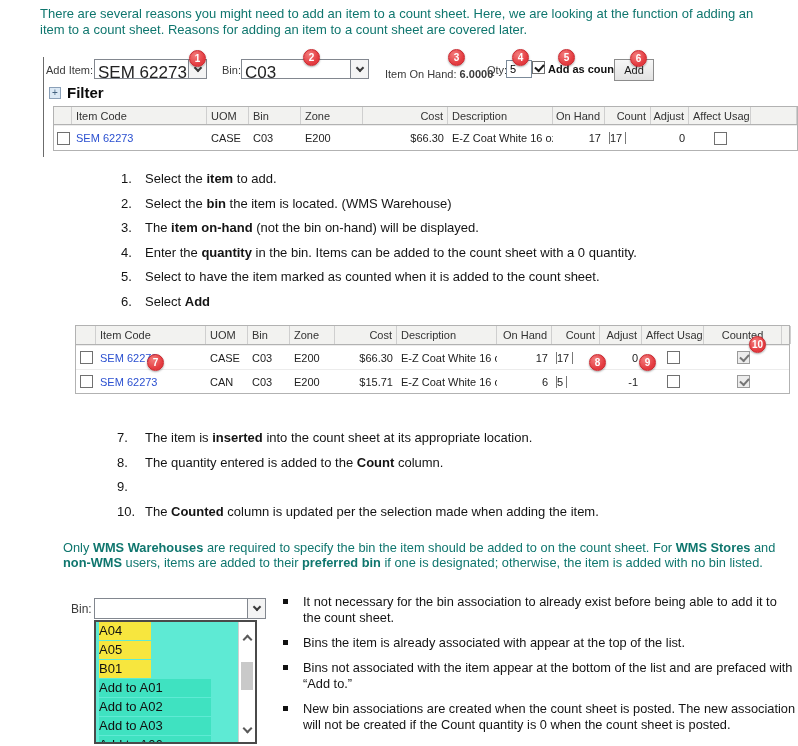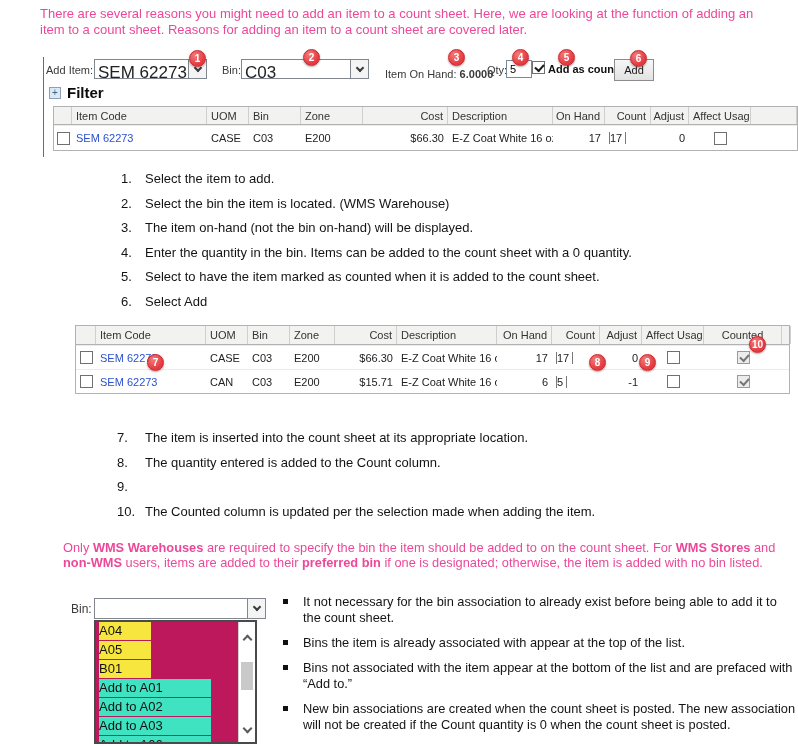--- a/index.html
+++ b/index.html
@@ -3,21 +3,21 @@
 <meta charset="utf-8">
 <style>
   :root{
     --callout:#e43b40; --yellow:#f7e63e; --teal:#3fe2c1; --link:#2b50d0;
   }
   *{box-sizing:border-box;margin:0;padding:0}
   html,body{background:#fff}
   body{font-family:"Liberation Sans",sans-serif;color:#111}
   #page{position:relative;width:798px;height:746px;overflow:hidden;background:#fff}
 
-  .para{position:absolute;font-size:13px;line-height:1.22;color:#ec4899}
+  .para{position:absolute;font-size:13px;line-height:1.22;color:#0f766e}
 
   
   .vline{position:absolute;left:43px;top:57px;width:1px;height:100px;background:#6b6b6b}
 
   
   .tlabel{position:absolute;font-size:11px;color:#3a3a3a;white-space:nowrap}
   .combo{position:absolute;height:20px;background:#fff;border:1px solid #82878f;display:flex;align-items:stretch}
   .combo .val{flex:1;font-size:17px;padding:3px 3px 0 3px;white-space:nowrap;overflow:hidden;color:#222}
   .combo .dd{width:18px;border-left:1px solid #82878f;background:#f4f4f4;display:flex;align-items:center;justify-content:center}
   .chev{display:inline-block;width:6px;height:6px;border-right:2px solid #3a3a3a;border-bottom:2px solid #3a3a3a;transform:rotate(45deg);margin-top:-3px}
@@ -56,25 +56,25 @@
   .t1c0{width:18px}.t1c1{width:135px}.t1c2{width:42px}.t1c3{width:52px}.t1c4{width:62px}
   .t1c5{width:85px}.t1c6{width:105px}.t1c7{width:52px}.t1c8{width:46px}.t1c9{width:38px}.t1c10{width:62px}
   
   .t2c0{width:20px}.t2c1{width:110px}.t2c2{width:42px}.t2c3{width:42px}.t2c4{width:45px}
   .t2c5{width:62px}.t2c6{width:100px}.t2c7{width:55px}.t2c8{width:48px}.t2c9{width:42px}.t2c10{width:62px}.t2c11{width:78px}
 
   
   .steps{position:absolute;font-size:13px;color:#141414;width:620px}
   .step{display:flex;margin-bottom:9px;line-height:1.2}
   .step .num{flex:none;width:24px}
-  .step b{font-weight:normal}
+  .step b{font-weight:bold}
 
   
   .bin-combo-wrap{position:absolute;left:94px;top:598px;width:172px;height:21px}
-  .bin-list{position:absolute;left:94px;top:620px;width:163px;height:124px;border:2px solid #4a4a4a;background:#be185d;overflow:hidden}
+  .bin-list{position:absolute;left:94px;top:620px;width:163px;height:124px;border:2px solid #4a4a4a;background:#5eead4;overflow:hidden}
   .bin-item{height:19px;font-size:13px;line-height:18px;padding-left:3px;white-space:nowrap;color:#111}
   .bin-item .hl{display:inline-block;padding-left:0}
   .hl.y{background:var(--yellow);width:52px}
   .hl.t{background:var(--teal);width:112px}
   .sbar{position:absolute;right:0;top:0;bottom:0;width:17px;background:#fff;border-left:1px solid #d0d0d0}
   .sbtn{position:absolute;left:0;width:16px;height:18px;display:flex;align-items:center;justify-content:center}
   .schev{display:inline-block;width:7px;height:7px;border-right:2px solid #5a5a5a;border-bottom:2px solid #5a5a5a}
   .schev.up{transform:rotate(-135deg);margin-top:4px}
   .schev.down{transform:rotate(45deg);margin-bottom:2px}
   .sthumb{position:absolute;left:2px;top:40px;width:12px;height:28px;background:#c9c9c9}

